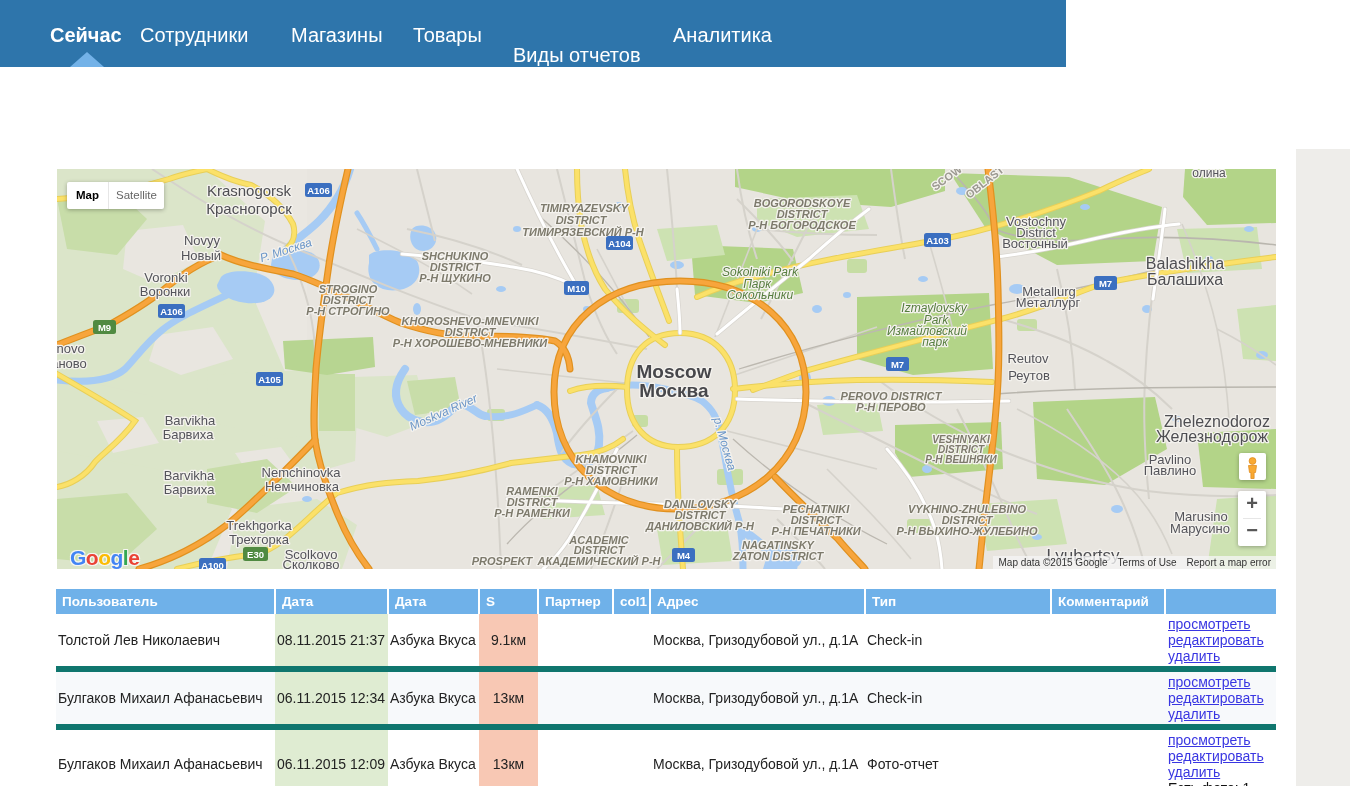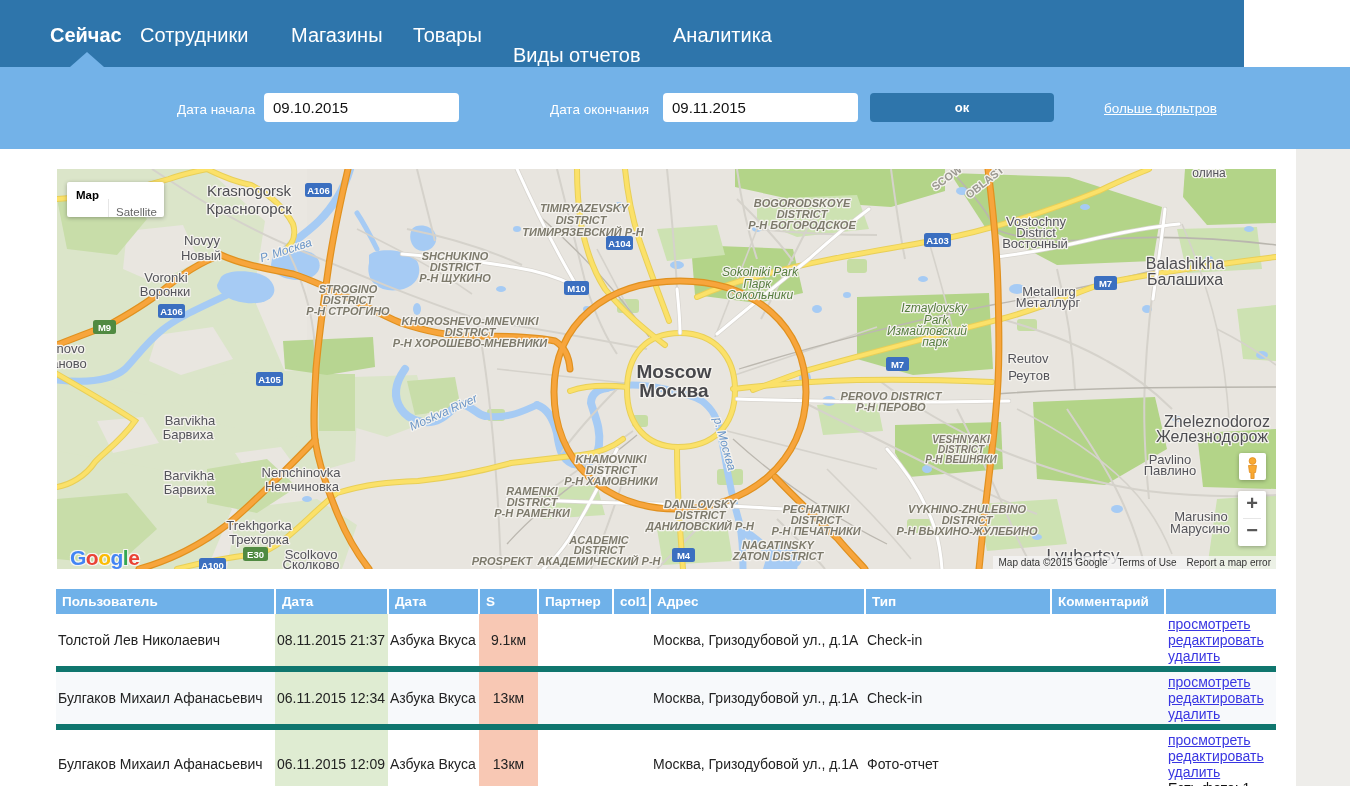--- a/index.html
+++ b/index.html
@@ -1,21 +1,21 @@
 <!DOCTYPE html>
 <html><head>
 <meta charset="utf-8">
 <style>
 * { margin:0; padding:0; box-sizing:border-box; }
 html,body { width:1350px; height:786px; overflow:hidden; background:#fff;
   font-family:"Liberation Sans", sans-serif; }
 #page { position:relative; width:1350px; height:786px; overflow:hidden; }
 
 
-#nav { position:absolute; left:0; top:0; width:1244px; height:67px; background:#2e75ab; }
+#nav { position:absolute; left:0; top:0; width:1066px; height:67px; background:#2e75ab; }
 .navitem { position:absolute; top:24px; color:#fff; font-size:20px; white-space:nowrap; }
 #tri { position:absolute; left:70px; top:52px; width:0; height:0;
   border-left:17px solid transparent; border-right:17px solid transparent;
   border-bottom:15px solid #73b2e8; }
 
 
 #filter { position:absolute; left:0; top:67px; width:1350px; height:82px; background:#73b2e8; }
 .flabel { position:absolute; top:35px; color:#fff; font-size:13.5px; }
 .finput { position:absolute; top:26px; height:29px; width:195px; background:#fff;
   border:0; border-radius:4px; font-size:15px; color:#111; padding:0 0 0 9px;
@@ -25,24 +25,24 @@
   text-align:center; line-height:29px; }
 #morefilters { position:absolute; left:1104px; top:34px; color:#fff; font-size:13.5px;
   text-decoration:underline; }
 
 
 #gray { position:absolute; left:1296px; top:149px; width:54px; height:637px; background:#eeedea; }
 
 
 #map { position:absolute; left:57px; top:169px; width:1219px; height:400px; overflow:hidden;
   background:#e8e5df; }
-#mapsat { position:absolute; left:10px; top:13px; height:35px; background:#fff; border-radius:2px;
+#mapsat { position:absolute; left:10px; top:13px; height:27px; background:#fff; border-radius:2px;
   box-shadow:0 1px 4px rgba(0,0,0,.3); display:flex; }
 #mapsat .mb { font-size:11.5px; line-height:27px; padding:0 9px; color:#000; font-weight:bold;}
-#mapsat .sb { font-size:11.5px; line-height:27px; padding:0 7px; color:#666; border-left:1px solid #e6e6e6;margin-top:17px;}
+#mapsat .sb { font-size:11.5px; line-height:27px; padding:0 7px; color:#666; border-left:1px solid #e6e6e6;}
 #pegman { position:absolute; left:1182px; top:284px; width:27px; height:27px; background:#fff;
   border-radius:2px; box-shadow:0 1px 4px rgba(0,0,0,.3); }
 #zoomc { position:absolute; left:1181px; top:322px; width:28px; height:55px; background:#fff;
   border-radius:2px; box-shadow:0 1px 4px rgba(0,0,0,.3); }
 #zoomc .zline { position:absolute; left:5px; top:27px; width:18px; height:1px; background:#e6e6e6; }
 .zsym { position:absolute; width:28px; text-align:center; color:#565656; font-size:20px; font-weight:bold; }
 #glogo { position:absolute; left:5px; top:377px; font-size:21px; font-weight:bold;
   letter-spacing:-0.5px;
   text-shadow:-1px -1px 0 #f5f5f2, 1px -1px 0 #f5f5f2, -1px 1px 0 #f5f5f2, 1px 1px 0 #f5f5f2;margin-left:8px; }
 #attrib { position:absolute; right:0; top:387px; height:18px; display:flex;
@@ -69,28 +69,20 @@
 <body>
 <div id="page">
   <div id="nav">
     <div class="navitem" style="left:50px; font-weight:bold;">Сейчас</div>
     <div class="navitem" style="left:140px;">Сотрудники</div>
     <div class="navitem" style="left:291px;">Магазины</div>
     <div class="navitem" style="left:413px;">Товары</div>
     <div class="navitem" style="left:513px;margin-top:20px;">Виды отчетов</div>
     <div class="navitem" style="left:673px;">Аналитика</div>
     <div id="tri"></div>
-  </div>
-  <div id="filter">
-    <div class="flabel" style="left:177px;">Дата начала</div>
-    <input class="finput" style="left: 264px;" value="09.10.2015">
-    <div class="flabel" style="left:550px;">Дата окончания</div>
-    <input class="finput" style="left: 663px;" value="09.11.2015">
-    <div id="okbtn">ок</div>
-    <div id="morefilters">больше фильтров</div>
   </div>
   <div id="gray"></div>
 
   <div id="map">
     <svg width="1219" height="400" viewBox="0 0 1219 400" style="position:absolute;left:0;top:0;">
 <rect width="1219" height="400" fill="#e8e5df"></rect>
 
 <rect x="0" y="0" width="250" height="400" fill="#eae7e1"></rect>
 
 <g fill="#dbe5c9">

